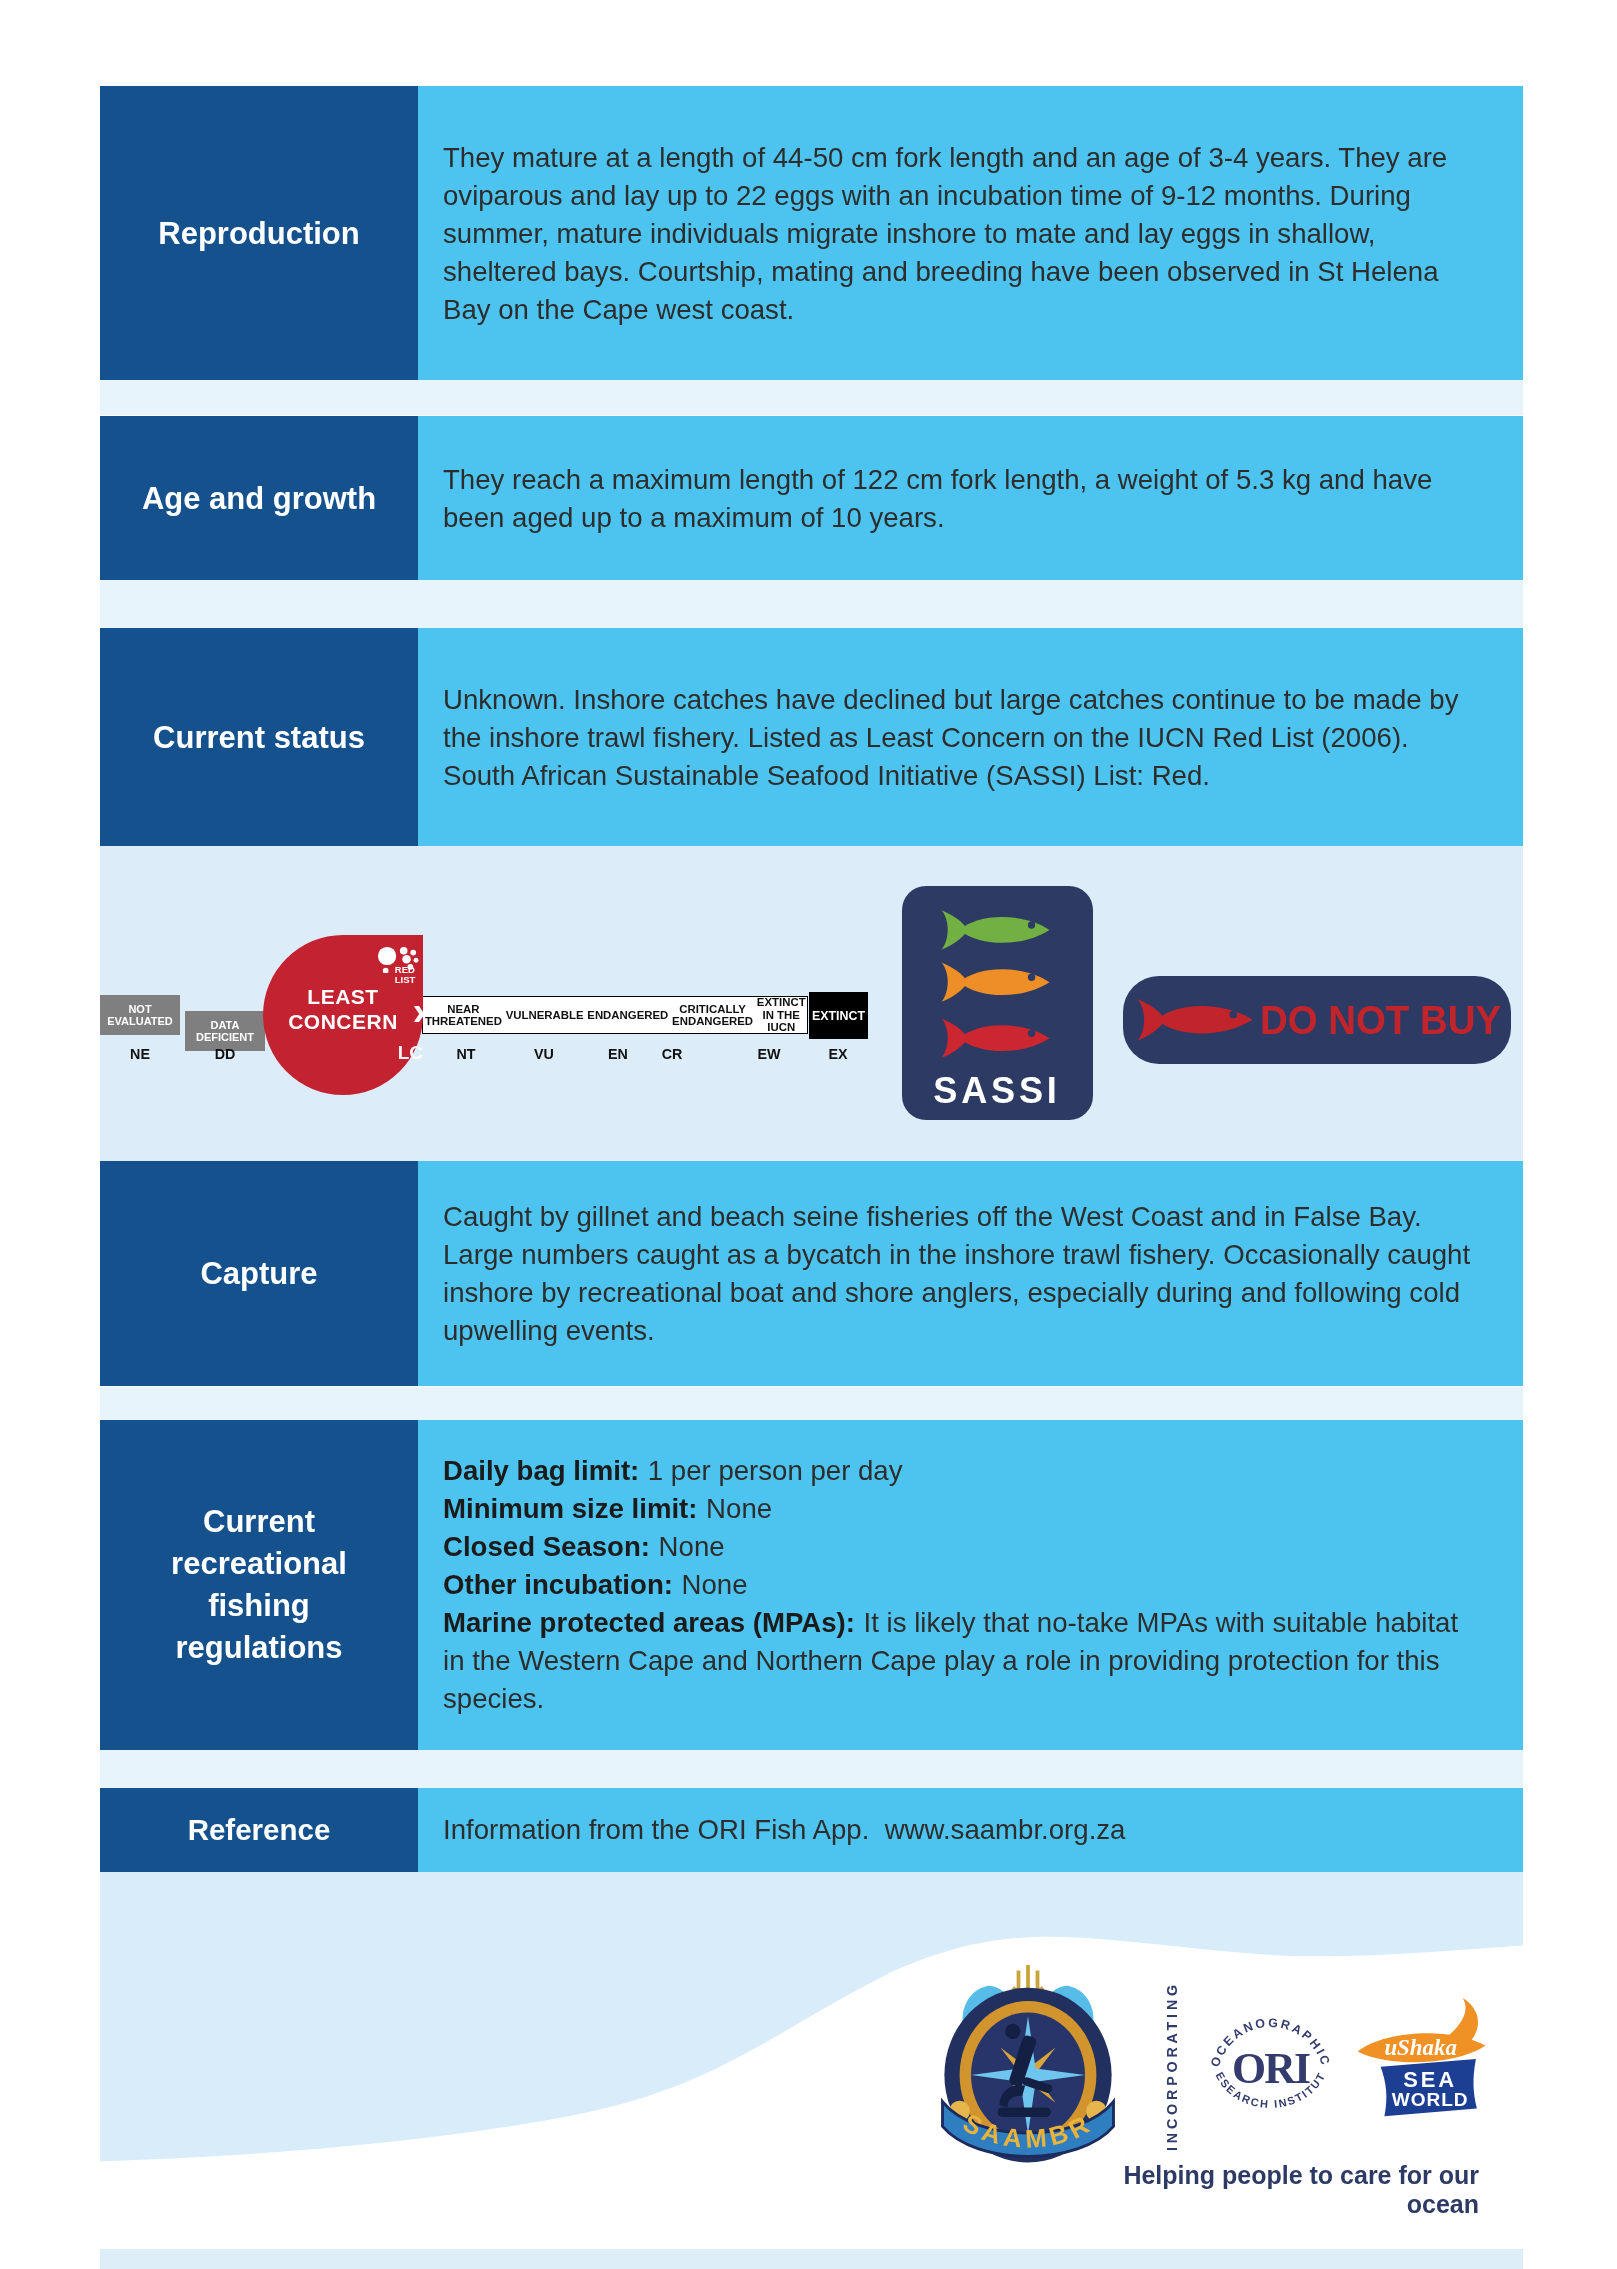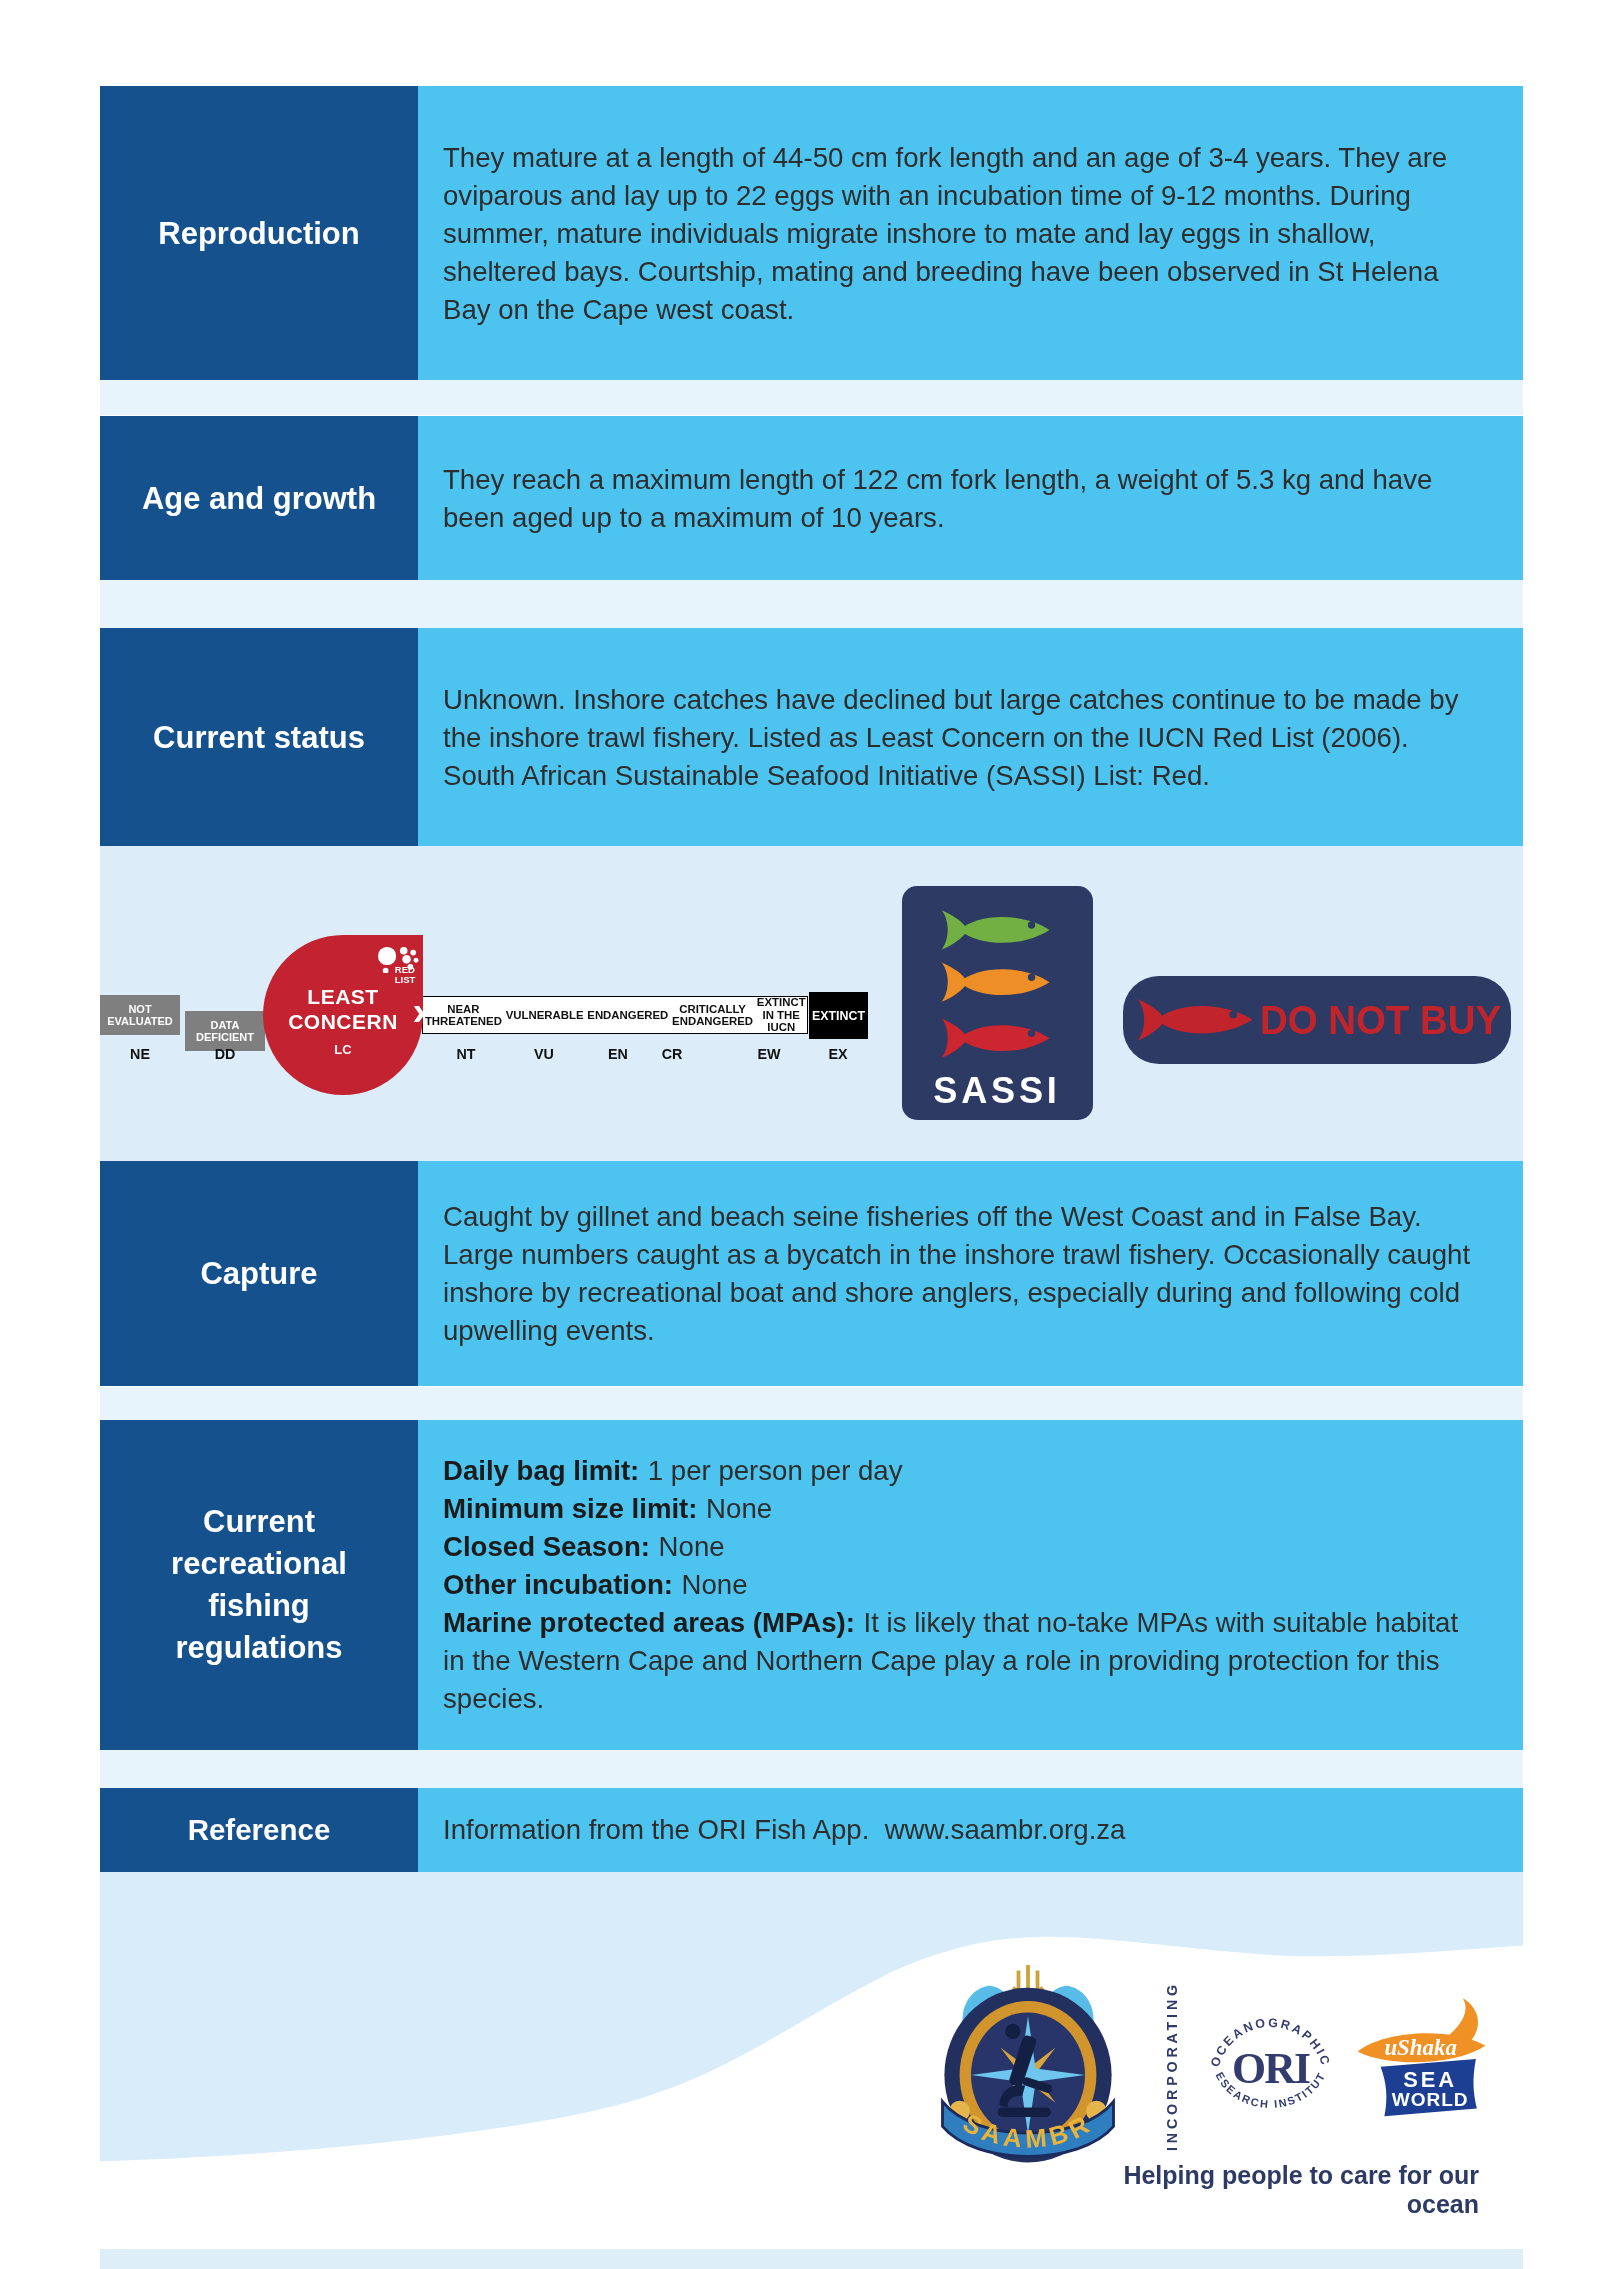--- a/index.html
+++ b/index.html
@@ -31,29 +31,29 @@
                 display:flex; align-items:stretch; z-index:1; }
   .iucn-cell { display:flex; align-items:center; justify-content:center; text-align:center;
                font-size:11.4px; font-weight:bold; color:#101010; line-height:12.4px; padding:0 1.9px; box-sizing:border-box; }
   .black-box { position:absolute; left:709px; top:146px; width:59px; height:47px; background:#000;
                color:#fff; font-size:12.4px; font-weight:bold; display:flex; align-items:center;
                justify-content:center; z-index:2; }
   .lc-badge { position:absolute; left:163px; top:89px; width:160px; height:160px; background:#c32331;
               border-radius:80px 0 80px 80px; z-index:3; color:#fff; }
   .lc-stack { position:absolute; left:0; right:0; top:49px; text-align:center; }
   .lc-name { font-size:21px; font-weight:bold; line-height:25px; letter-spacing:0.5px; }
-  .lc-code { font-size:13px; font-weight:bold; margin-top:7.6px; opacity:.95; }
+  .lc-code { font-size:19px; font-weight:bold; margin-top:7.6px; opacity:.95;text-align:right; }
   .lc-chevron { position:absolute; right:-2.9px; top:50%; transform:translateY(-58%);
                 font-size:40px; font-weight:bold; color:#fff; }
   .rl-logo { position:absolute; top:9.5px; right:3.8px; }
   .rl-text { position:absolute; top:30px; right:7.6px; color:#fff; font-size:9.5px; font-weight:bold; line-height:9.5px; text-align:left; }
   .code-row span { position:absolute; top:200px; transform:translateX(-50%);
                    font-size:14.3px; font-weight:bold; color:#111; }
   .sassi-logo { position:absolute; left:802px; top:40px; width:191px; height:234px;
-                background:#2c3a64; border-radius:15px; }
+                background:#2c3a64; border-radius:24px; }
   .dnb-badge { position:absolute; left:1023px; top:130px; width:388px; height:88px;
                background:#2c3a64; border-radius:36px; display:flex; align-items:center; }
   .dnb-text { font-size:40px; font-weight:bold; color:#c2242c; letter-spacing:0;
               transform:scaleX(.96); transform-origin:left; white-space:nowrap; }
 
   
   .footer { position:absolute; left:100px; top:1872px; width:1423px; height:378px; background:#d9ecfa; }
   .wave { position:absolute; left:0; top:0; }
   .incorporating { position:absolute; left:986px; top:186px; width:171px; text-align:center;
                    transform:rotate(-90deg); font-size:14.3px; font-weight:600; letter-spacing:3.8px;

